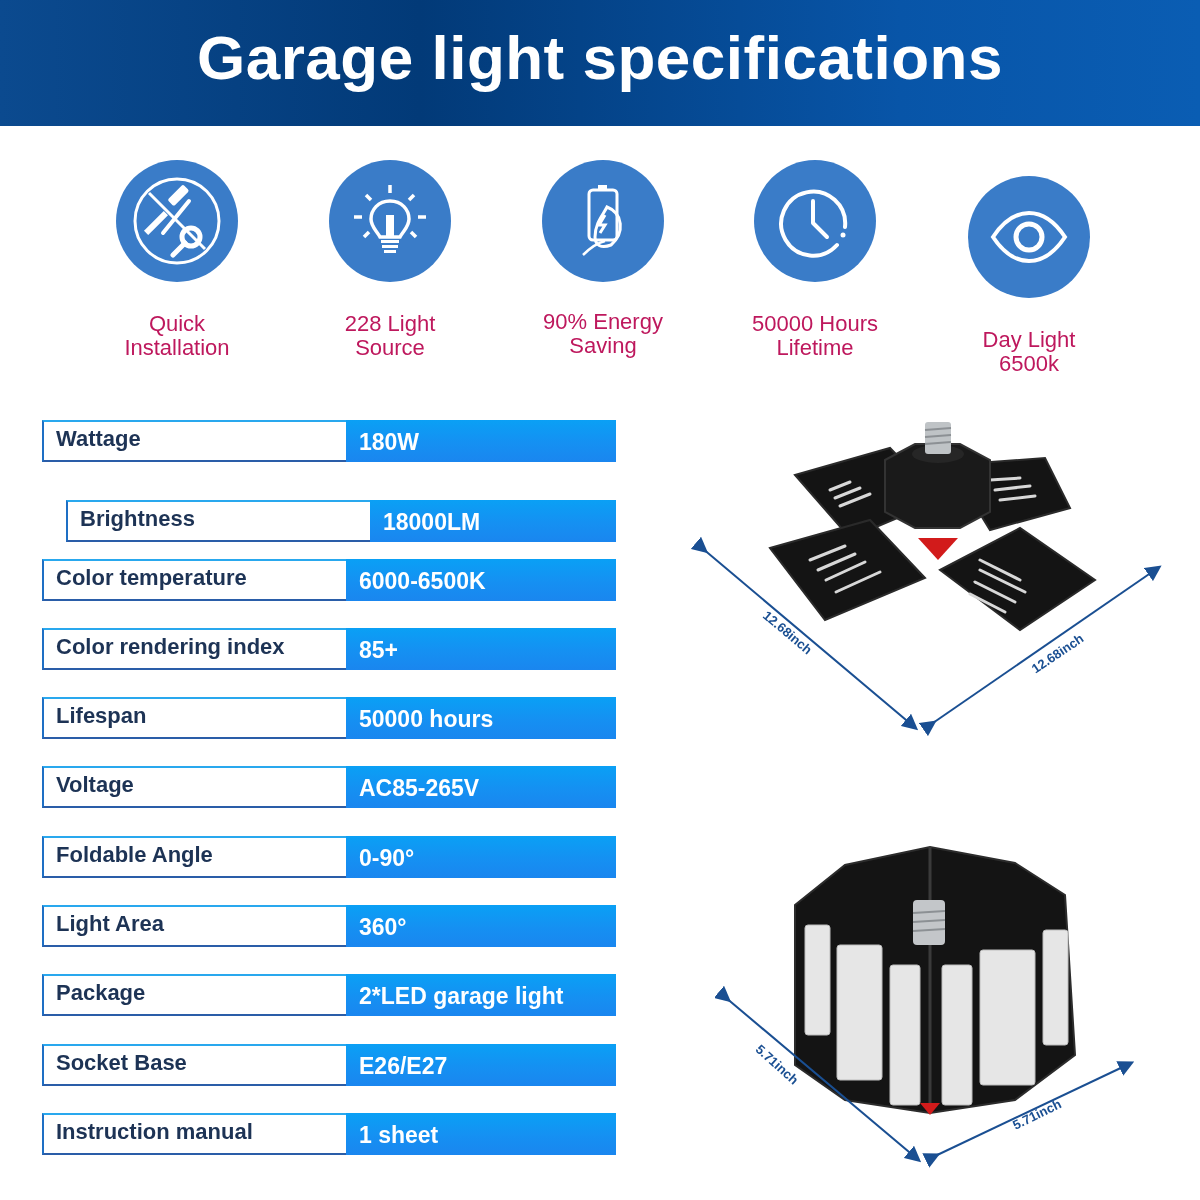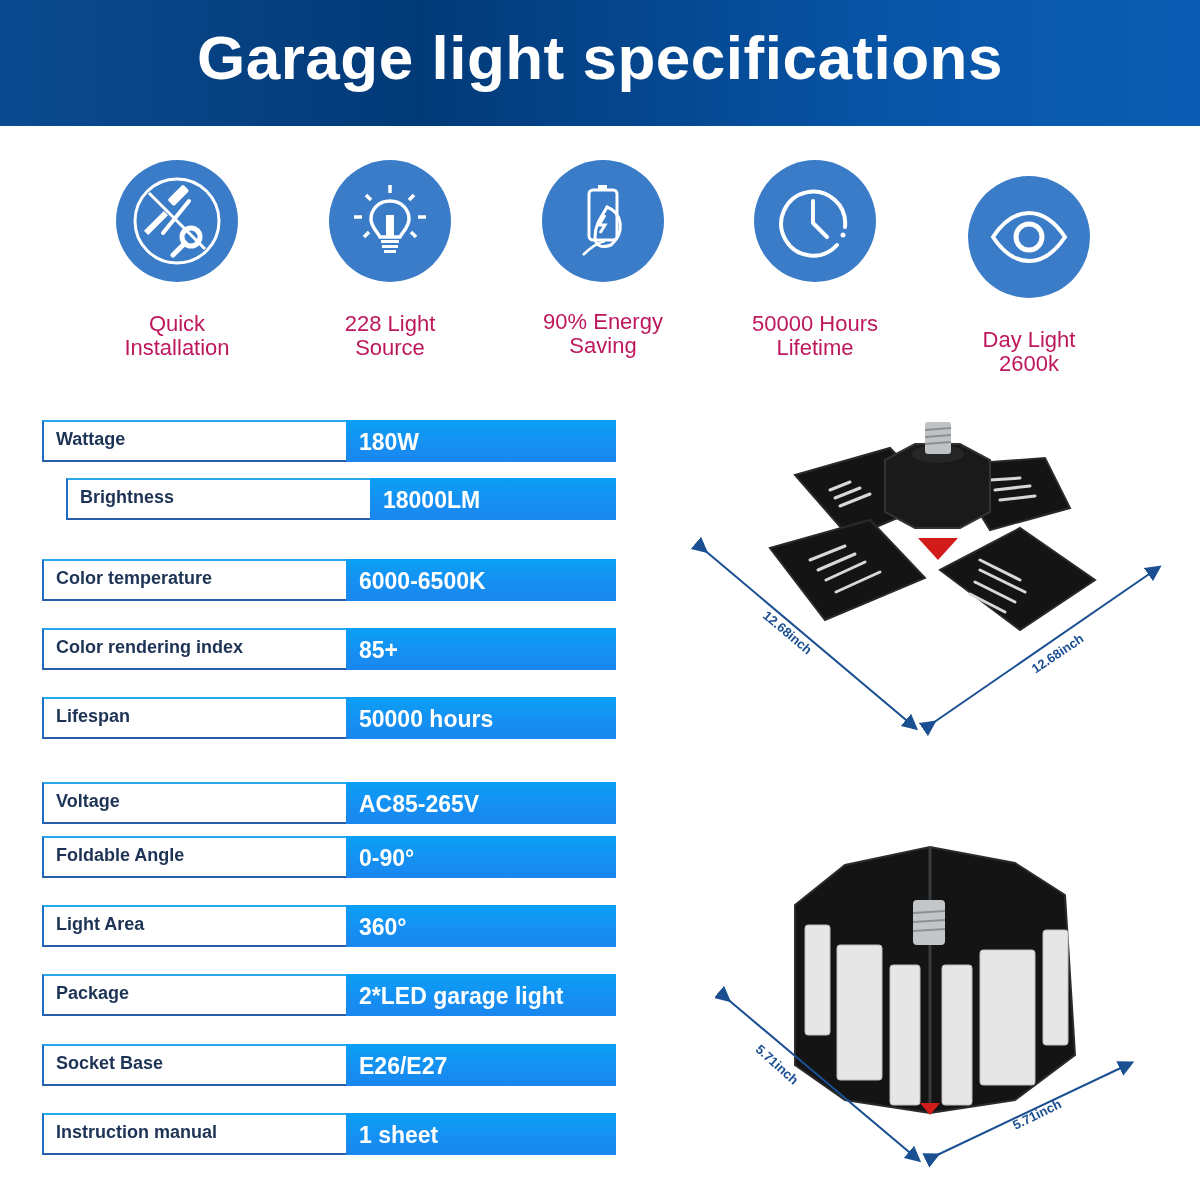--- a/index.html
+++ b/index.html
@@ -29,21 +29,21 @@
   }
 
   .specs { position: absolute; left: 42px; top: 420px; width: 574px; }
   .row {
     position: absolute; left: 0; width: 574px; height: 42px; display: flex;
   }
   .row .k {
     width: 304px; height: 42px; background: #ffffff;
     border-top: 2px solid #29a8ee; border-left: 2px solid #1e6fc4;
     border-bottom: 2px solid #2a5da8;
-    color: #1d3355; font-weight: bold; font-size: 18px;
+    color: #1d3355; font-weight: bold; font-size: 22px;
     padding-left: 12px; line-height: 34px;
   }
   .row .v {
     flex: 1; height: 42px;
     background: linear-gradient(180deg, #0aa0f5 0%, #1590f2 55%, #1a86ef 100%);
     color: #ffffff; font-weight: bold; font-size: 23px;
     padding-left: 13px; line-height: 44px;
   }
 
   .product { position: absolute; }
@@ -136,47 +136,47 @@
 
   <div class="feature" style="left:929px; top:16px;">
     <div class="circle">
       <svg viewBox="0 0 100 100">
         <path d="M14 50 C26 32 38 26 50 26 C62 26 74 32 86 50 C74 68 62 74 50 74 C38 74 26 68 14 50 Z" fill="none" stroke="#fff" stroke-width="4"></path>
         <circle cx="50" cy="50" r="13" fill="none" stroke="#fff" stroke-width="5"></circle>
       </svg>
     </div>
     <div class="label">
       <div>Day Light</div>
-      <div>2600k</div>
+      <div>6500k</div>
     </div>
   </div>
 </div>
 
 <div class="specs">
   <div class="row" style="top:0px;">
     <div class="k">Wattage</div>
     <div class="v">180W</div>
   </div>
-  <div class="row" style="top:58px;padding-left:24px;">
+  <div class="row" style="top:80px;padding-left:24px;">
     <div class="k">Brightness</div>
     <div class="v">18000LM</div>
   </div>
   <div class="row" style="top:139px;">
     <div class="k">Color temperature</div>
     <div class="v">6000-6500K</div>
   </div>
   <div class="row" style="top:208px;">
     <div class="k">Color rendering index</div>
     <div class="v">85+</div>
   </div>
   <div class="row" style="top:277px;">
     <div class="k">Lifespan</div>
     <div class="v">50000 hours</div>
   </div>
-  <div class="row" style="top:346px;margin-top:16px;">
+  <div class="row" style="top:346px;">
     <div class="k">Voltage</div>
     <div class="v">AC85-265V</div>
   </div>
   <div class="row" style="top:416px;">
     <div class="k">Foldable Angle</div>
     <div class="v">0-90°</div>
   </div>
   <div class="row" style="top:485px;">
     <div class="k">Light Area</div>
     <div class="v">360°</div>

